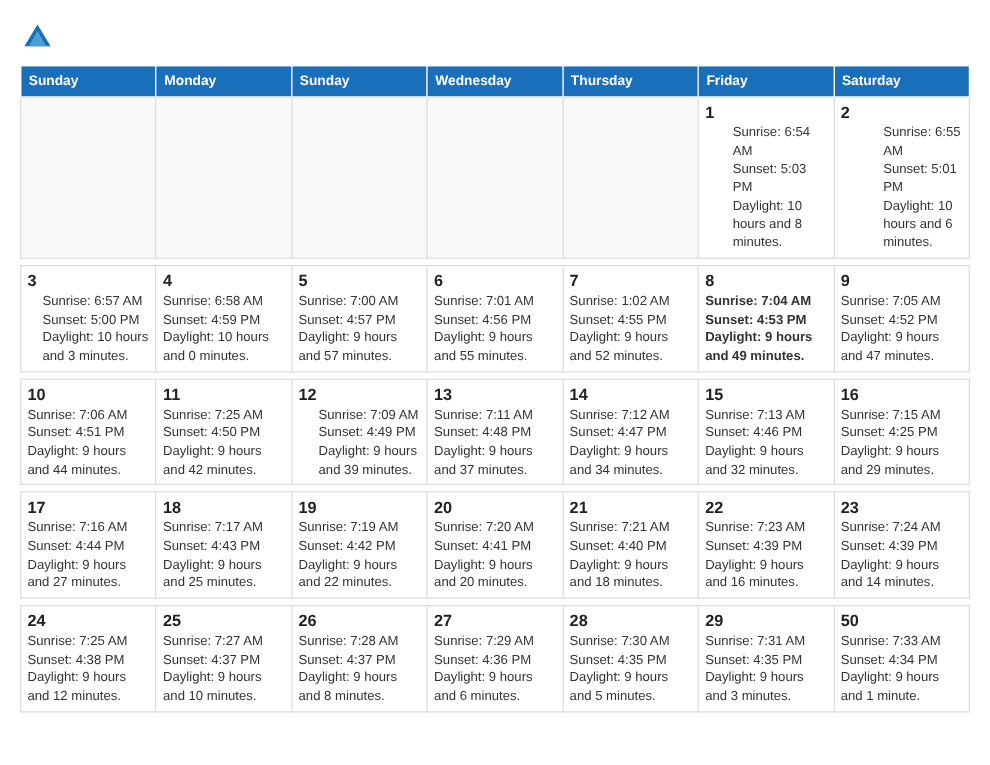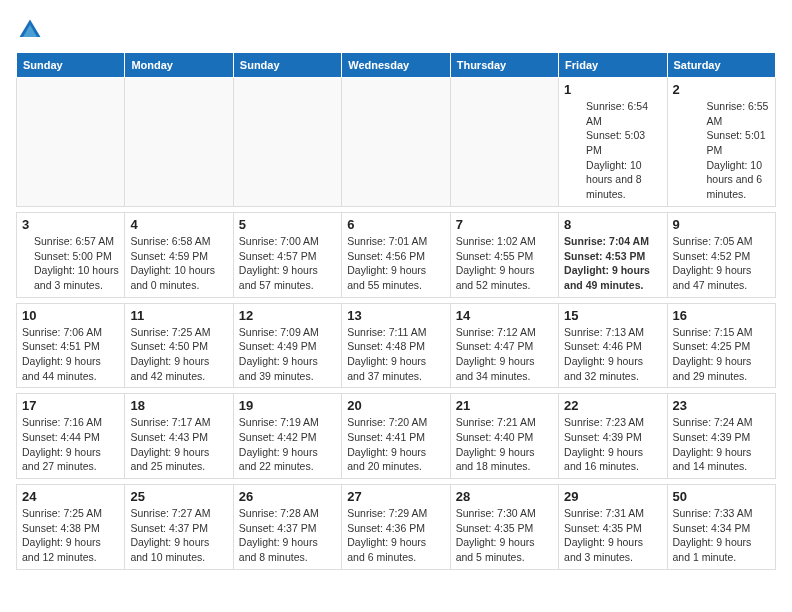--- a/index.html
+++ b/index.html
@@ -209,21 +209,21 @@
 Daylight: 9 hours and 44 minutes.</div>
         </td>
         <td>
           <span class="day-number">11</span>
           <div class="day-info" style="white-space: pre-line;">Sunrise: 7:25 AM
 Sunset: 4:50 PM
 Daylight: 9 hours and 42 minutes.</div>
         </td>
         <td>
           <span class="day-number">12</span>
-          <div class="day-info" style="white-space: pre-line;">Sunrise: 7:09 AM
+          <div class="day-info" style="white-space: pre-line; margin-left: 16px;">Sunrise: 7:09 AM
 Sunset: 4:49 PM
 Daylight: 9 hours and 39 minutes.</div>
         </td>
         <td>
           <span class="day-number">13</span>
           <div class="day-info" style="white-space: pre-line;">Sunrise: 7:11 AM
 Sunset: 4:48 PM
 Daylight: 9 hours and 37 minutes.</div>
         </td>
         <td>

